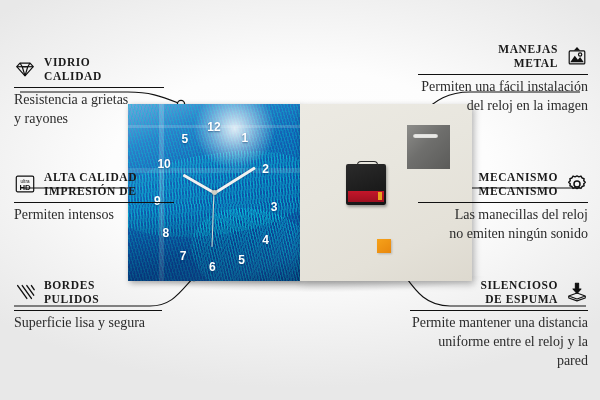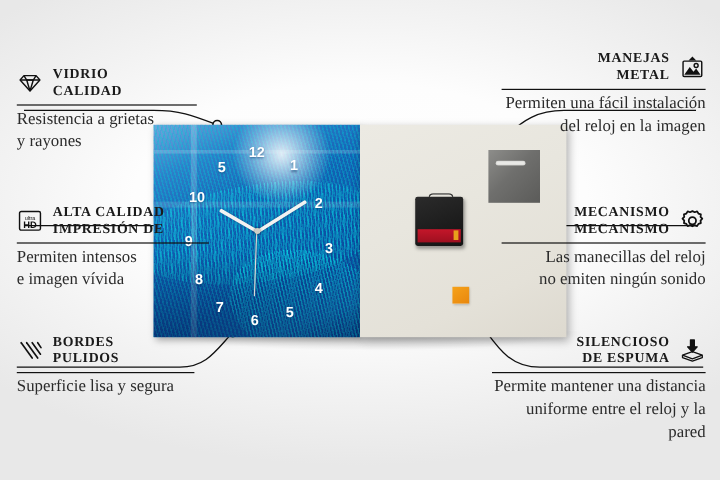--- a/index.html
+++ b/index.html
@@ -180,21 +180,20 @@
         <text x="12" y="11" font-family="Liberation Sans, sans-serif" font-size="5" text-anchor="middle" fill="#111">ultra</text>
         <text x="12" y="18.3" font-family="Liberation Sans, sans-serif" font-size="8.5" font-weight="bold" text-anchor="middle" fill="#111">HD</text>
       </svg>
       <div>
         <div class="title">ALTA CALIDAD</div>
         <div class="title">IMPRESIÓN DE</div>
       </div>
     </div>
     <div class="rule"></div>
     <div class="desc">Permiten intensos</div>
-    <div class="desc" style="margin-top:0">e imagen vívida</div>
   </div>
 
   <div class="callout left" style="left:14px;top:278px;width:148px">
     <div class="head">
       <svg class="ico" viewBox="0 0 24 24">
         <g stroke="#111" stroke-width="1.5" stroke-linecap="round">
           <path d="M4 5 L14 19"></path>
             <path d="M9 5 L19 19"></path>
             <path d="M14 5 L21.5 15.5"></path>
             <path d="M19 5 L22 9.5"></path>

